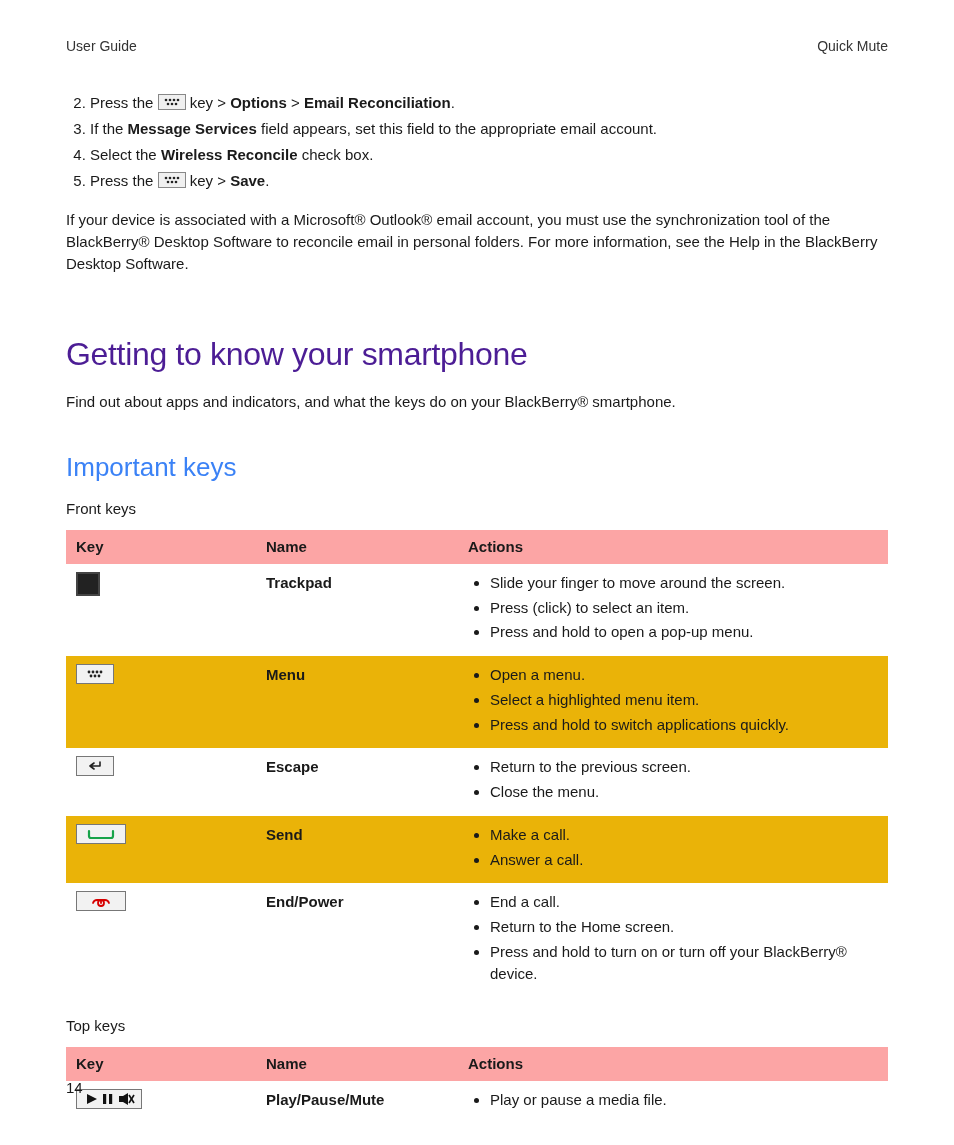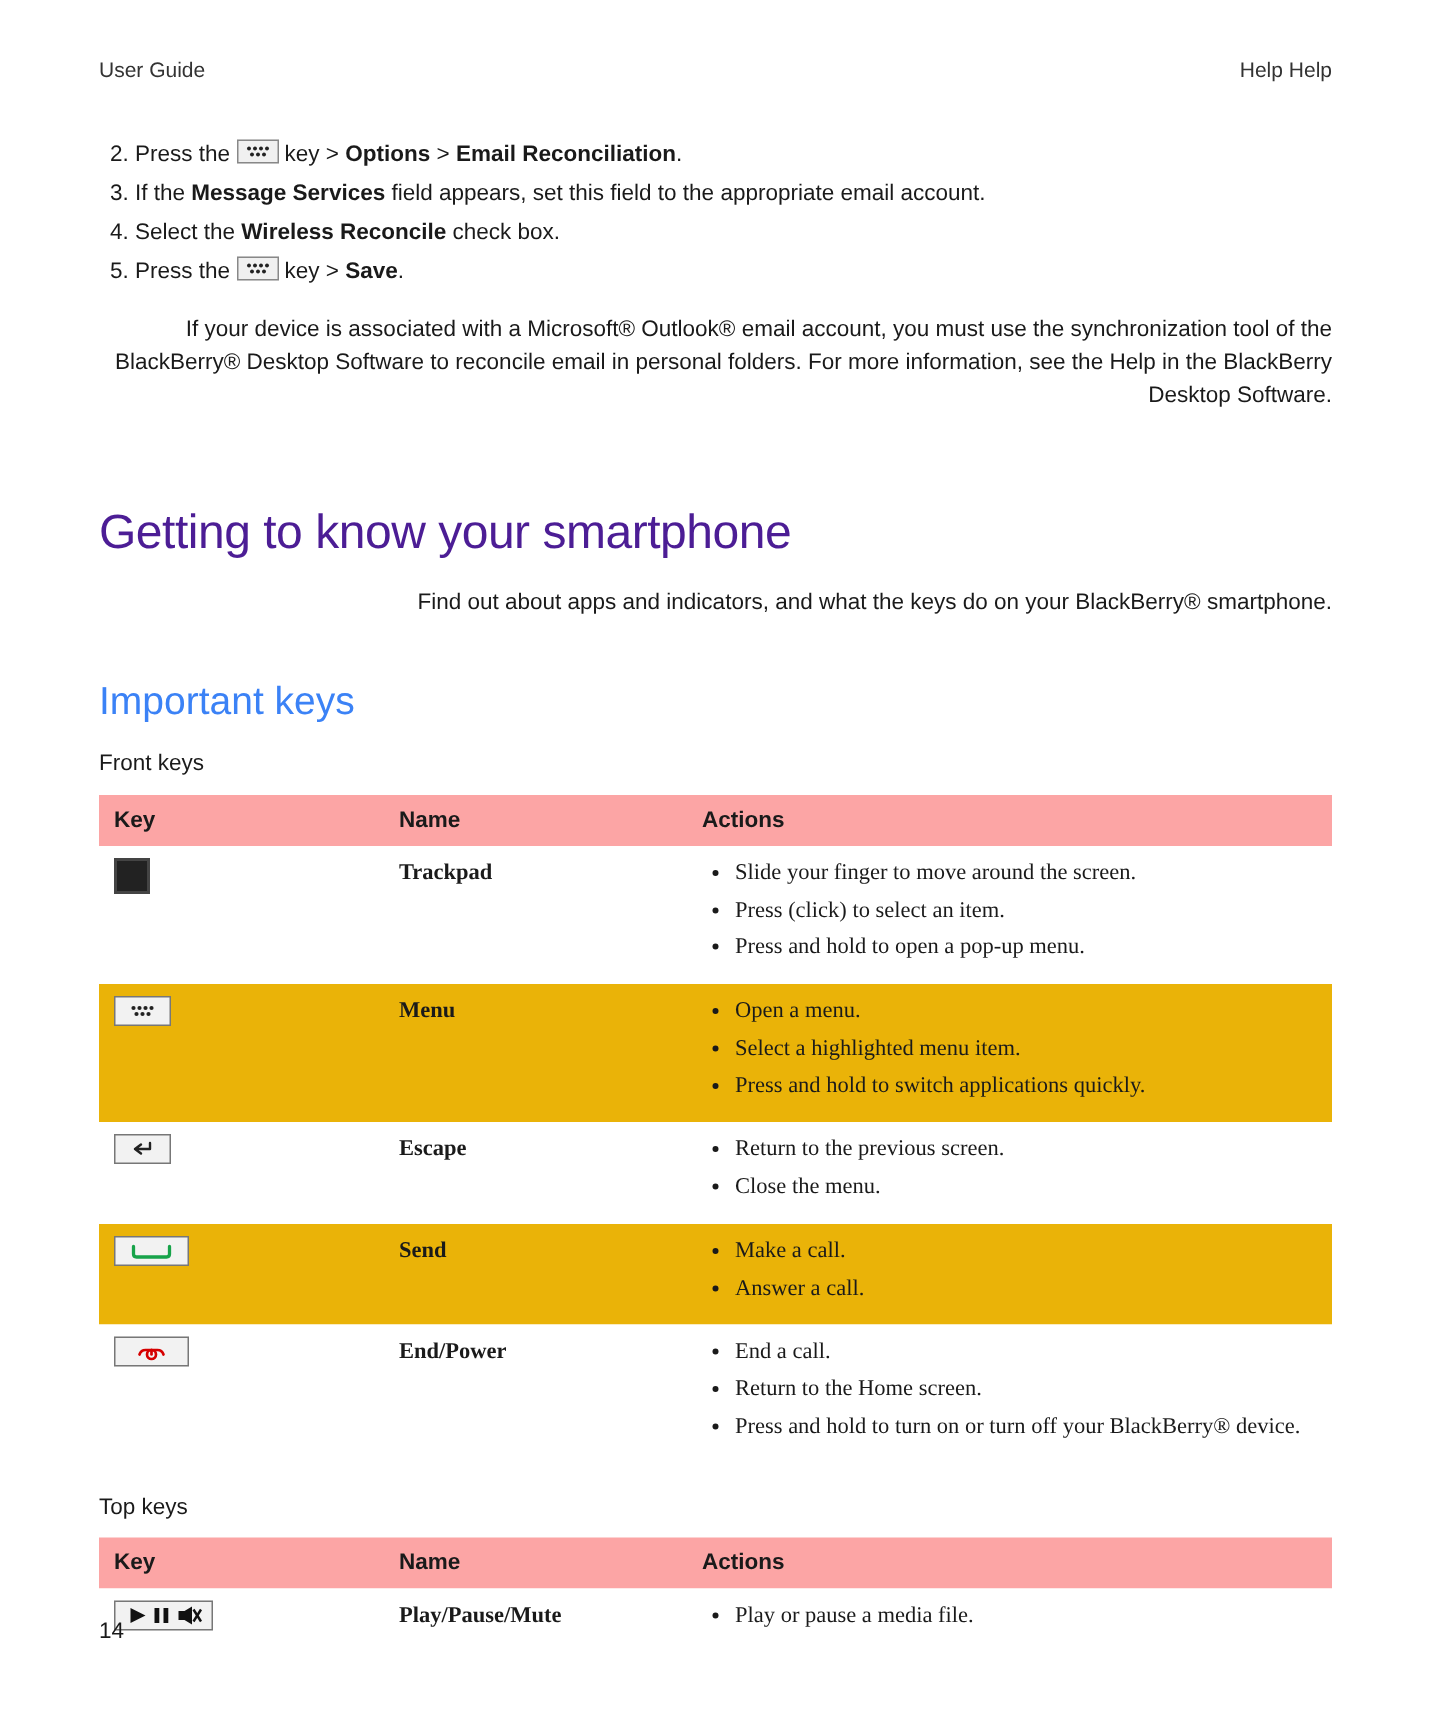--- a/index.html
+++ b/index.html
@@ -37,21 +37,20 @@
     background: #f0f0f0;
     width: 26px;
     height: 14px;
     vertical-align: -2px;
     position: relative;
     font-size: 0;
   }
   .bb-key svg { position:absolute; inset:0; margin:auto; }
   .para {
     margin: 0 0 18px 0;
-    text-align: right;
   }
   h1.getting {
     font-size: 32px;
     font-weight: 400;
     color: #4c1d95;
     margin: 56px 0 14px 0;
     letter-spacing: -0.01em;
     font-family: "Segoe UI Light", "Helvetica Neue", Arial, sans-serif;
   }
   h2.subh {
@@ -76,21 +75,20 @@
     font-weight: 700;
     padding: 6px 10px;
     font-size: 15px;
   }
   table.keys tbody tr.odd { background: #ffffff; }
   table.keys tbody tr.even { background: #eab308; }
   table.keys tbody td {
     vertical-align: top;
     padding: 8px 10px 10px 10px;
     font-size: 15px;
-    font-family: Liberation Serif, serif;
   }
   table.keys td.col-key { width: 170px; }
   table.keys td.col-name { width: 182px; font-weight: 700; }
   table.keys td.col-actions { }
   ul.actions {
     margin: 0;
     padding-left: 22px;
   }
   ul.actions li { margin-bottom: 3px; }
   .pagenum {
@@ -111,21 +109,21 @@
   .keyicon svg { position:absolute; inset:0; margin:auto; display:block; }
   .keyicon.trackpad { width:20px; height:20px; border:2px solid #444; background:#222; }
 </style>
 </head>
 <body>
 
 <div class="page">
 
   <div class="hdr">
     <span>User Guide</span>
-    <span>Help Help</span>
+    <span>Quick Mute</span>
   </div>
 
   <ol class="steps" start="2">
     <li>
       <span>Press the </span><span class="bb-key"><svg width="18" height="10" viewBox="0 0 18 10">
             <g fill="#222">
               <circle cx="3" cy="3" r="1.3"></circle>
               <circle cx="7" cy="3" r="1.3"></circle>
               <circle cx="11" cy="3" r="1.3"></circle>
               <circle cx="15" cy="3" r="1.3"></circle>

